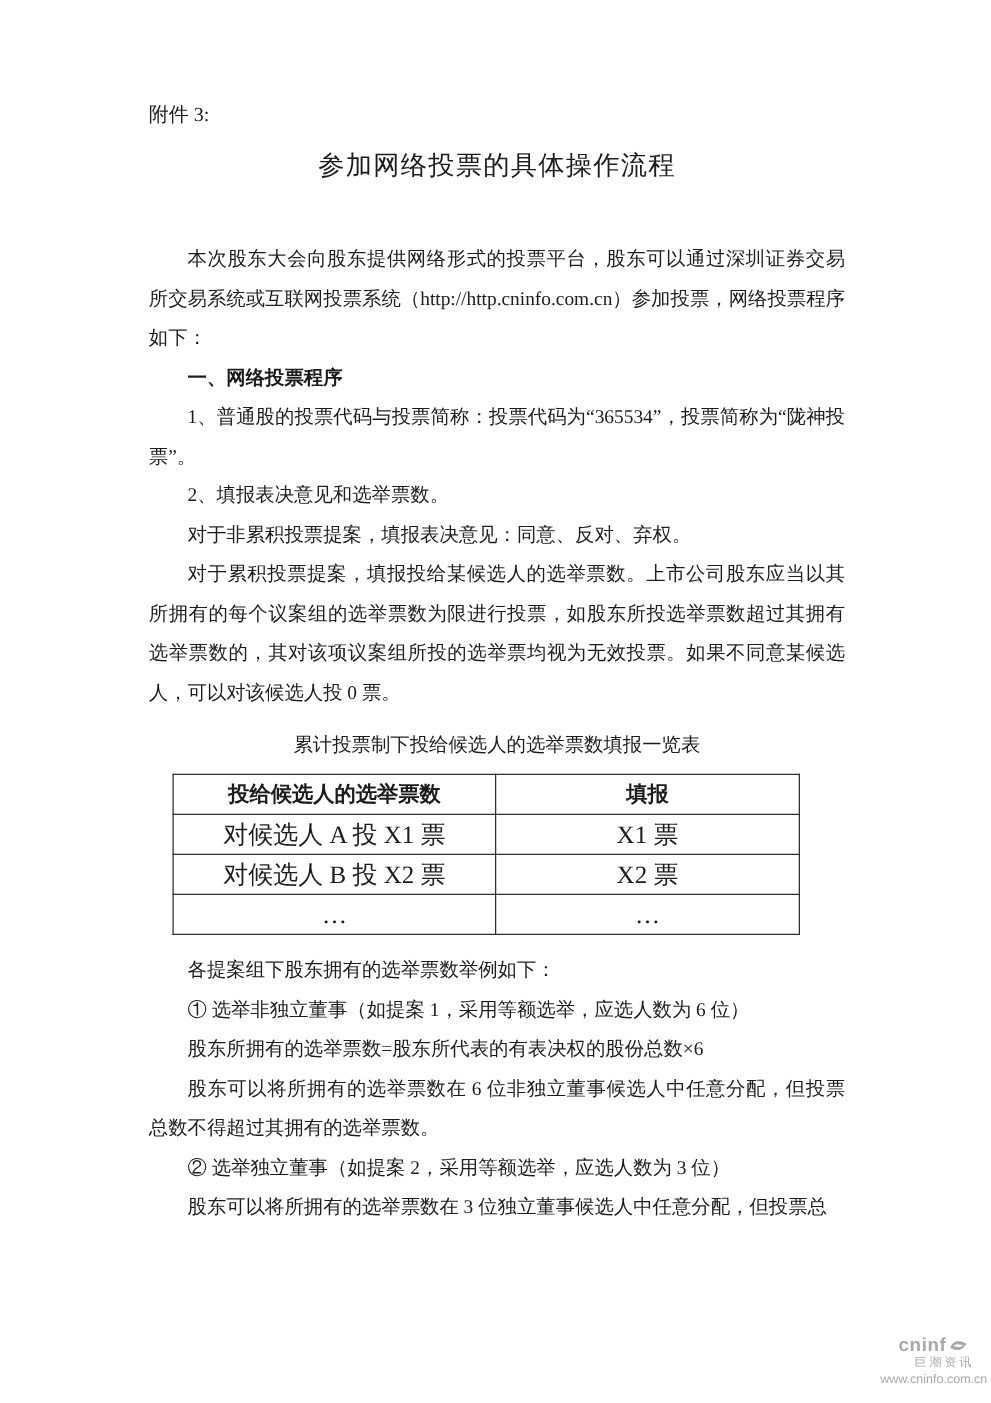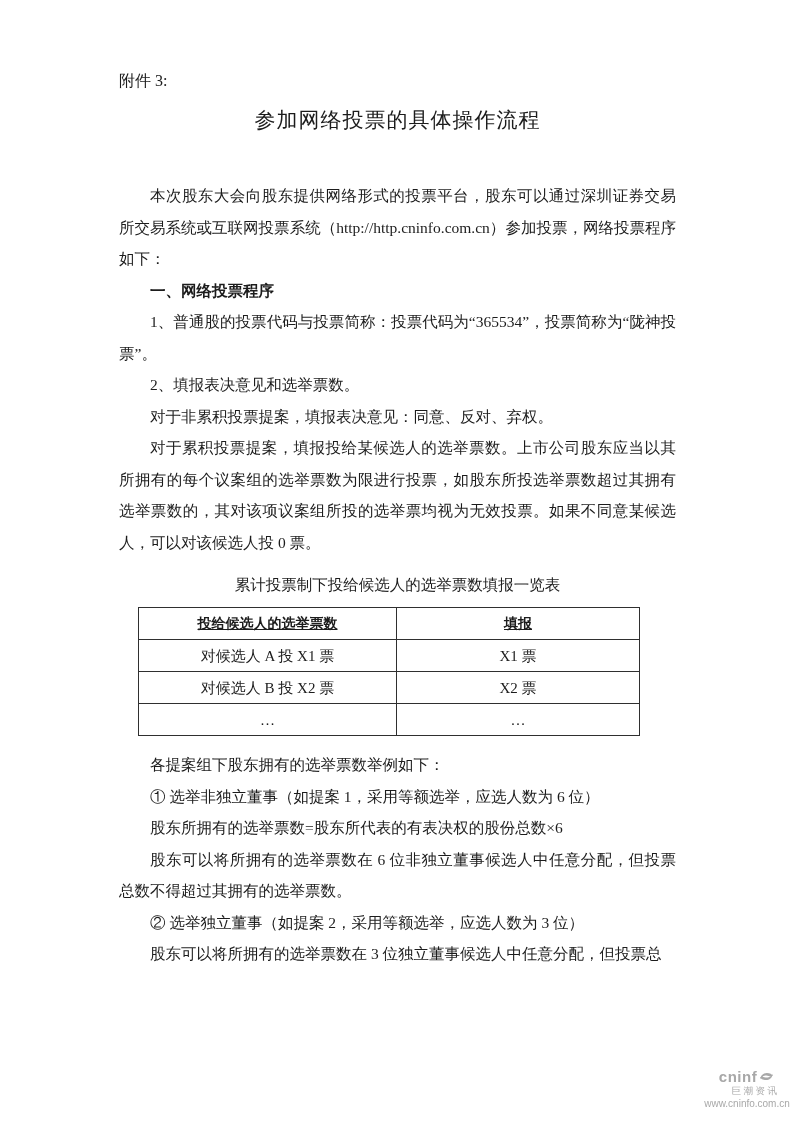--- a/index.html
+++ b/index.html
@@ -6,21 +6,21 @@
   body {
     width: 793px; height: 1122px;
     background: #ffffff;
     color: #1c1c1c;
     font-family: "Liberation Serif", "DejaVu Serif", serif;
     position: relative;
     overflow: hidden;
   }
   .content {
     position: absolute;
-    left: 119px; top: 70px;
+    left: 119px; top: 82px;
     width: 557px;
   }
   .attachment {
     font-size: 16px;
     line-height: 22px;
   }
   .title {
     font-size: 21px;
     font-weight: normal;
     text-align: center;
@@ -46,25 +46,25 @@
   table.vote-table {
     border-collapse: collapse;
     margin: 9px 0 0 19px;
     width: 502px;
     table-layout: fixed;
   }
   .vote-table th, .vote-table td {
     border: 1px solid #2f2f2f;
     height: 31px;
     text-align: center;
-    font-size: 15px;
+    font-size: 20px;
     padding: 0 4px;
     line-height: 18px;
   }
-  .vote-table th { font-weight: bold; font-size: 14px; text-decoration: underline; }
+  .vote-table th { font-weight: bold; font-size: 17px; }
   .after { margin-top: 13px; }
   .logo {
     position: absolute;
     right: 3px; top: 1068px;
     width: 86px;
     color: #a8a8a8;
     font-family: "Liberation Sans", "DejaVu Sans", sans-serif;
     display: flex;
     flex-direction: column;
     align-items: center;

